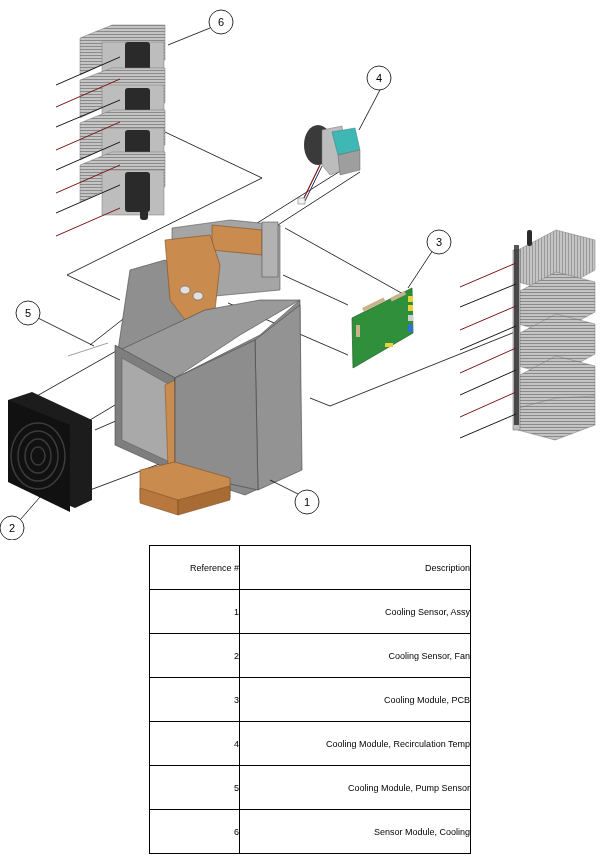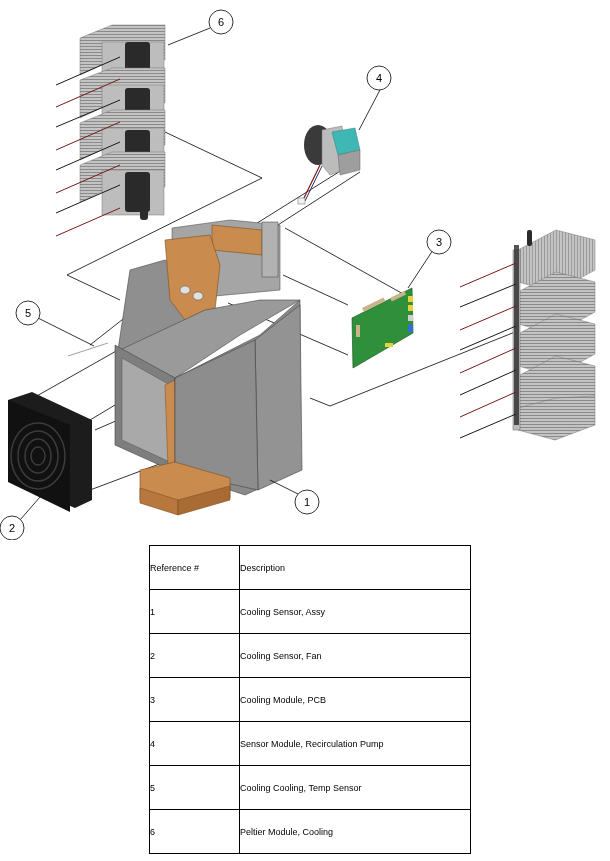--- a/index.html
+++ b/index.html
@@ -1,20 +1,20 @@
 <!DOCTYPE html>
 <html><head>
 <meta charset="utf-8">
 <style>
   html, body { margin:0; padding:0; background:#ffffff; }
   body { width:610px; height:861px; position:relative; overflow:hidden; font-family:"Liberation Sans", sans-serif; }
   #diagram { position:absolute; left:0; top:0; width:610px; height:540px; }
   .callout-text { font-family:"Liberation Sans", sans-serif; font-size:11px; fill:#000; text-anchor:middle; dominant-baseline:central; }
   #parts-table { position:absolute; left:149px; top:545px; border-collapse:collapse; width:322px; }
-  #parts-table th, #parts-table td { border:1px solid #000; height:43px; padding:0; text-align:left; vertical-align:middle; font-size:9px; font-weight:normal; color:#000; }
+  #parts-table th, #parts-table td { border:1px solid #000; height:43px; padding:0; text-align:right; vertical-align:middle; font-size:9px; font-weight:normal; color:#000; }
   #parts-table th:first-child, #parts-table td:first-child { width:89px; }
 </style>
 </head>
 <body>
 
 <svg id="diagram" viewBox="0 0 610 540" xmlns="http://www.w3.org/2000/svg">
   <defs>
     <pattern id="fins" width="3" height="3" patternUnits="userSpaceOnUse">
       <rect width="3" height="3" fill="#c4c4c4"></rect>
       <line x1="0" y1="1.5" x2="3" y2="1.5" stroke="#8a8a8a" stroke-width="1"></line>
@@ -207,24 +207,24 @@
     <tr>
       <td>2</td>
       <td>Cooling Sensor, Fan</td>
     </tr>
     <tr>
       <td>3</td>
       <td>Cooling Module, PCB</td>
     </tr>
     <tr>
       <td>4</td>
-      <td>Sensor Module, Recirculation Pump</td>
+      <td>Cooling Module, Recirculation Temp</td>
     </tr>
     <tr>
       <td>5</td>
-      <td>Cooling Cooling, Temp Sensor</td>
+      <td>Cooling Module, Pump Sensor</td>
     </tr>
     <tr>
       <td>6</td>
-      <td>Peltier Module, Cooling</td>
+      <td>Sensor Module, Cooling</td>
     </tr>
   </tbody>
 </table>
 
 </body></html>

